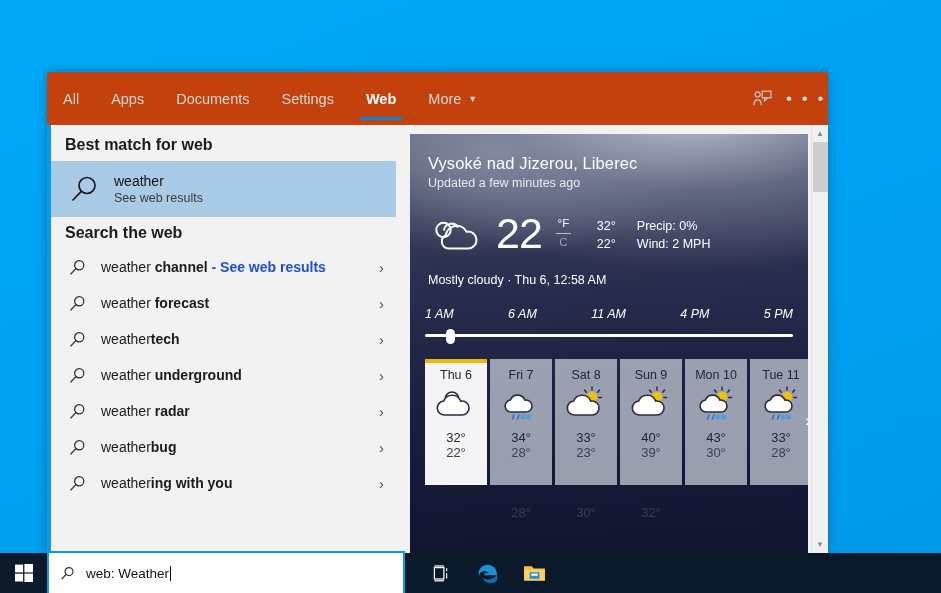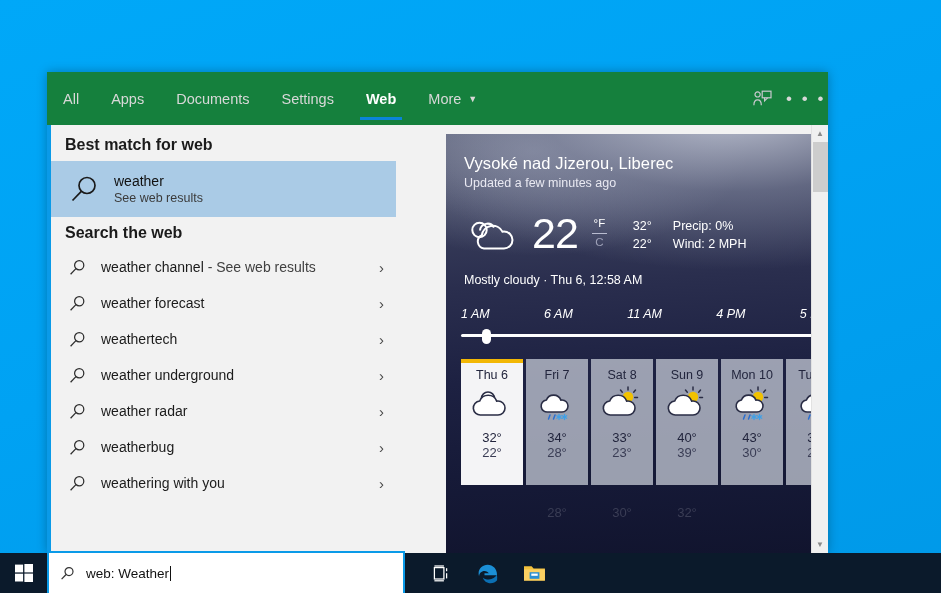--- a/index.html
+++ b/index.html
@@ -21,21 +21,21 @@
     position: absolute;
     left: 47px; top: 72px;
     width: 781px; height: 481px;
     background: #f2f2f2;
     box-shadow: 0 0 10px rgba(0,0,0,.28);
     display: flex; flex-direction: column;
   }
 
   
   #tabbar {
-    height: 53px; background: #15803d;
+    height: 53px; background: #c2410c;
     display: flex; align-items: stretch;
     flex: none;
   }
   .tab {
     position: relative;
     display: flex; align-items: center;
     padding: 0 16px;
     color: #d8d8d8; font-size: 14.5px;
     cursor: default;
   }
@@ -81,39 +81,39 @@
   .bm-text { display: flex; flex-direction: column; gap: 2px; }
   .bm-title { font-size: 14px; color: #111; }
   .bm-sub { font-size: 12.5px; color: #3b3b3b; }
 
   .sug {
     display: flex; align-items: center;
     height: 36px; padding-left: 18px; padding-right: 12px;
     gap: 15px; cursor: default;
   }
   .sug-label { font-size: 14px; color: #1b1b1b; flex: 1; white-space: nowrap; }
-  .sug-label b { font-weight: normal; }
-  .sug-label .grey { color: #404040; font-weight: normal; }
+  .sug-label b { font-weight: bold; }
+  .sug-label .grey { color: #1d4ed8; font-weight: bold; }
   .chev { color: #4a4a4a; font-size: 15px; line-height: 1; }
 
   .mag { flex: none; display: block; }
 
   
   #preview {
     flex: 1; position: relative; background: #f2f2f2;
     overflow: hidden;
   }
   #wcard {
     position: absolute; left: 14px; top: 9px;
     width: 398px; height: 435px;
     background:
       radial-gradient(ellipse 150% 60% at 72% -6%, rgba(200,205,220,.92) 0%, rgba(130,136,160,.55) 32%, rgba(60,64,96,0) 62%),
       radial-gradient(ellipse 90% 40% at 22% 4%, rgba(180,186,205,.55) 0%, rgba(80,85,115,0) 60%),
       linear-gradient(177deg, #4b5068 0%, #3a3f5c 16%, #2a2e4e 34%, #1d2142 55%, #161a38 75%, #10132c 100%);
-    color: #fff; overflow: hidden; margin-left: 36px;
+    color: #fff; overflow: hidden;
   }
   .wc-city { font-size: 16.5px; padding: 20px 0 0 18px; letter-spacing: .1px; }
   .wc-upd  { font-size: 12.5px; padding: 3px 0 0 18px; color: #e9e9f2; }
 
   .wc-now {
     display: flex; align-items: center;
     padding: 22px 0 0 18px; gap: 12px;
   }
   .wc-temp { font-size: 43px; font-weight: 300; line-height: 1; letter-spacing: -1px; }
   .wc-units {

